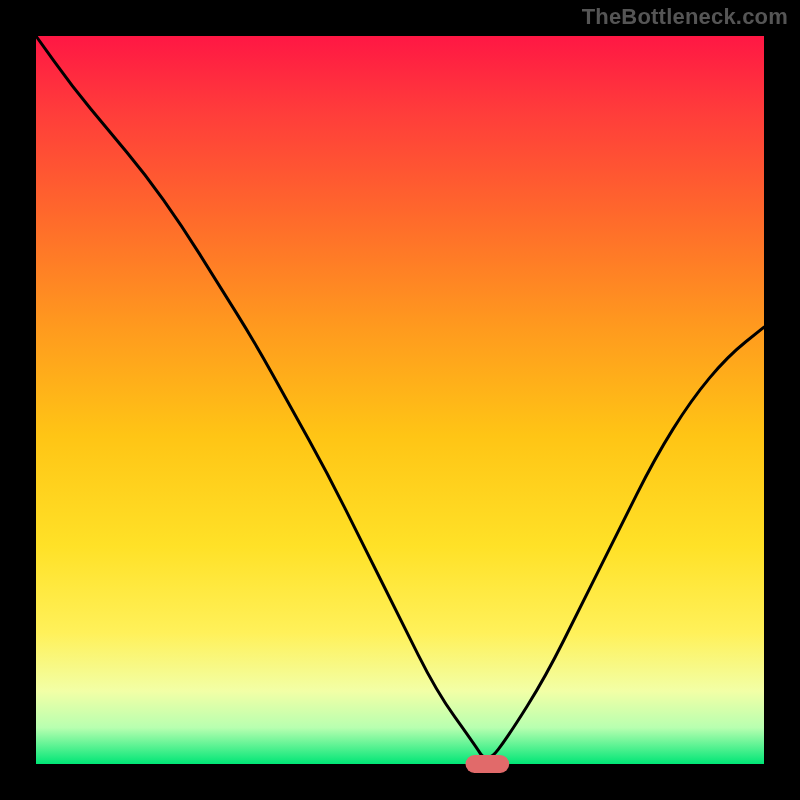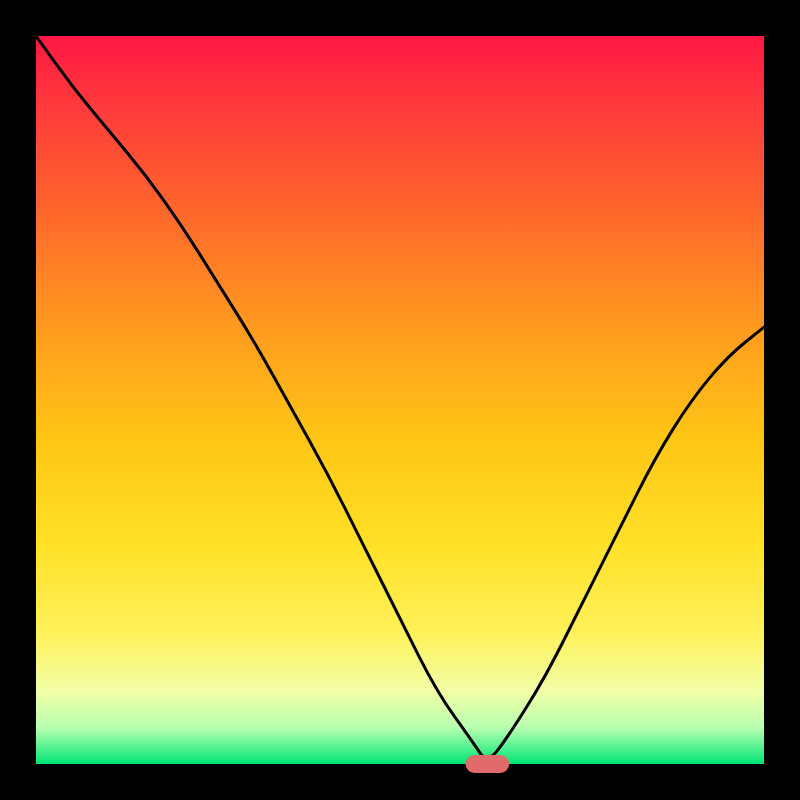--- a/index.html
+++ b/index.html
@@ -47,13 +47,14 @@
           <stop offset="82%" stop-color="#fff15a"></stop>
           <stop offset="90%" stop-color="#f2ffa6"></stop>
           <stop offset="95%" stop-color="#b8ffb0"></stop>
           <stop offset="100%" stop-color="#00e676"></stop>
         </linearGradient>
     </defs>
     <rect id="plot-bg" fill="url(#bg-grad)" x="36" y="36" width="728" height="728"></rect>
     <path id="curve-path" stroke="#000" stroke-width="3" fill="none" stroke-linejoin="round" stroke-linecap="round" d="M 36 36 Q 36 36 54.2 61.47999999999996 Q 72.4 86.95999999999992 90.6 108.79999999999995 Q 108.8 130.64 127 152.47999999999996 Q 145.2 174.31999999999994 163.39999999999998 199.79999999999995 Q 181.6 225.27999999999997 199.8 254.39999999999998 Q 218 283.52 236.2 312.64 Q 254.4 341.76000000000005 272.59999999999997 374.52000000000004 Q 290.79999999999995 407.28000000000003 309 440.04 Q 327.2 472.8 345.4 509.20000000000005 Q 363.6 545.6 381.8 582 Q 400 618.4 418.20000000000005 654.8 Q 436.40000000000003 691.2 454.6 716.6800000000001 Q 472.8 742.16 480.08000000000004 753.0799999999999 Q 487.36 764 498.28 749.44 Q 509.2 734.88 527.4 705.76 Q 545.5999999999999 676.64 563.8 640.24 Q 582 603.84 600.2 567.44 Q 618.4 531.04 636.5999999999999 494.64 Q 654.8 458.24 673 429.12 Q 691.2 400 709.4000000000001 378.15999999999997 Q 727.6 356.31999999999994 745.8 341.76 T 764 327.2"></path>
     <rect id="marker-pill" rx="9" ry="9" x="465.52000000000004" y="755" width="43.68" height="18" fill="#e16a6a"></rect>
   </svg>
+  <div class="watermark">TheBottleneck.com</div>
 </div>
 
 </body></html>

